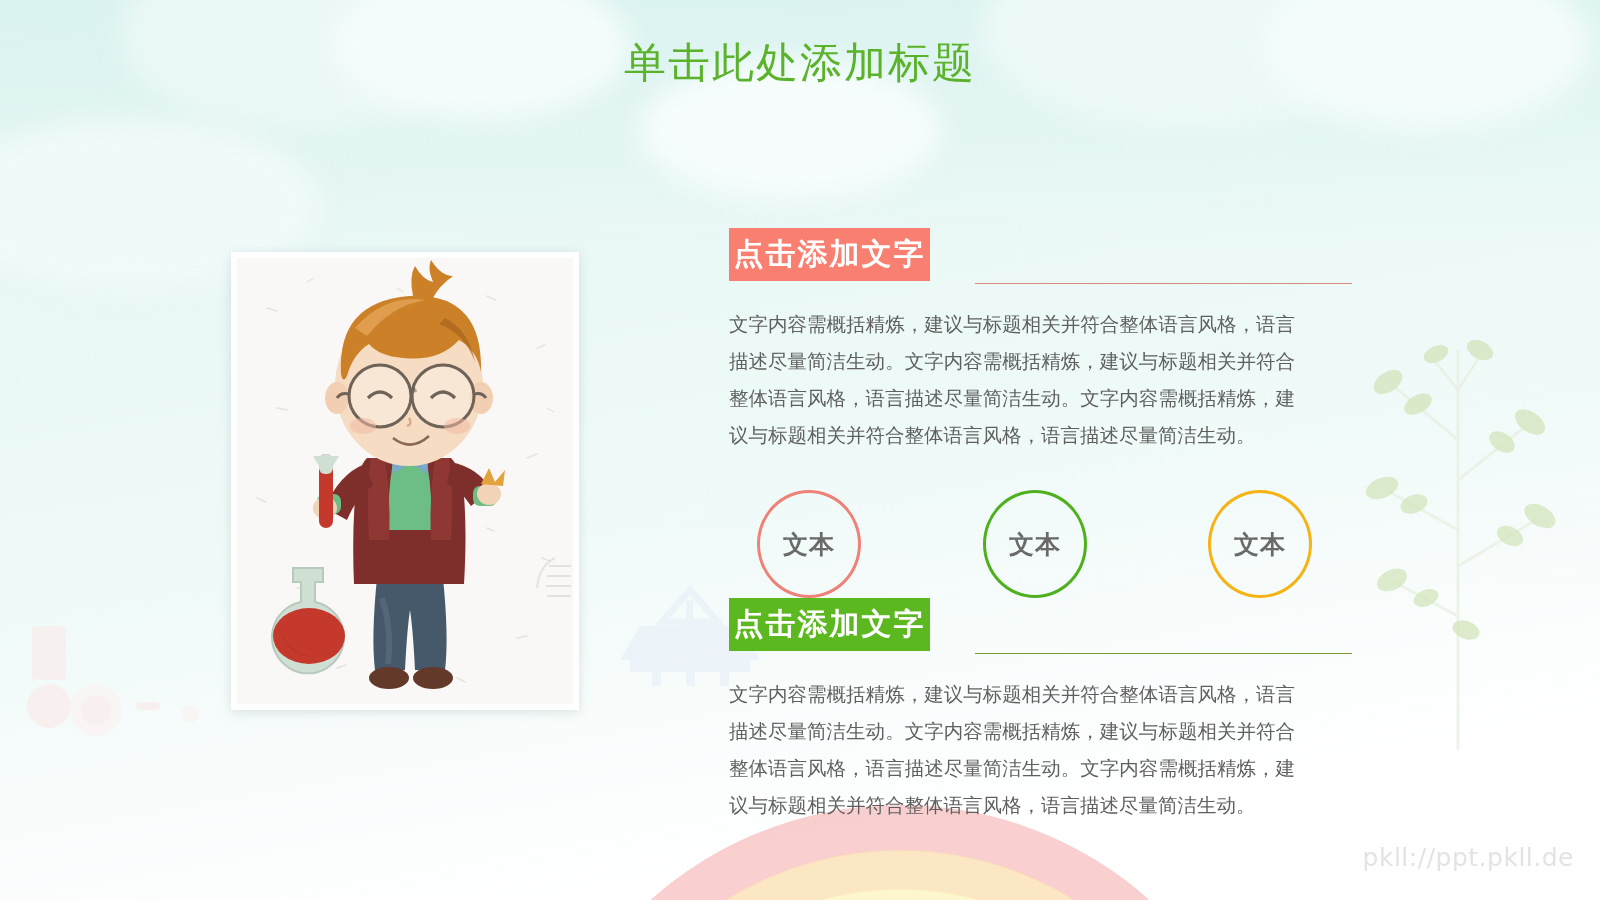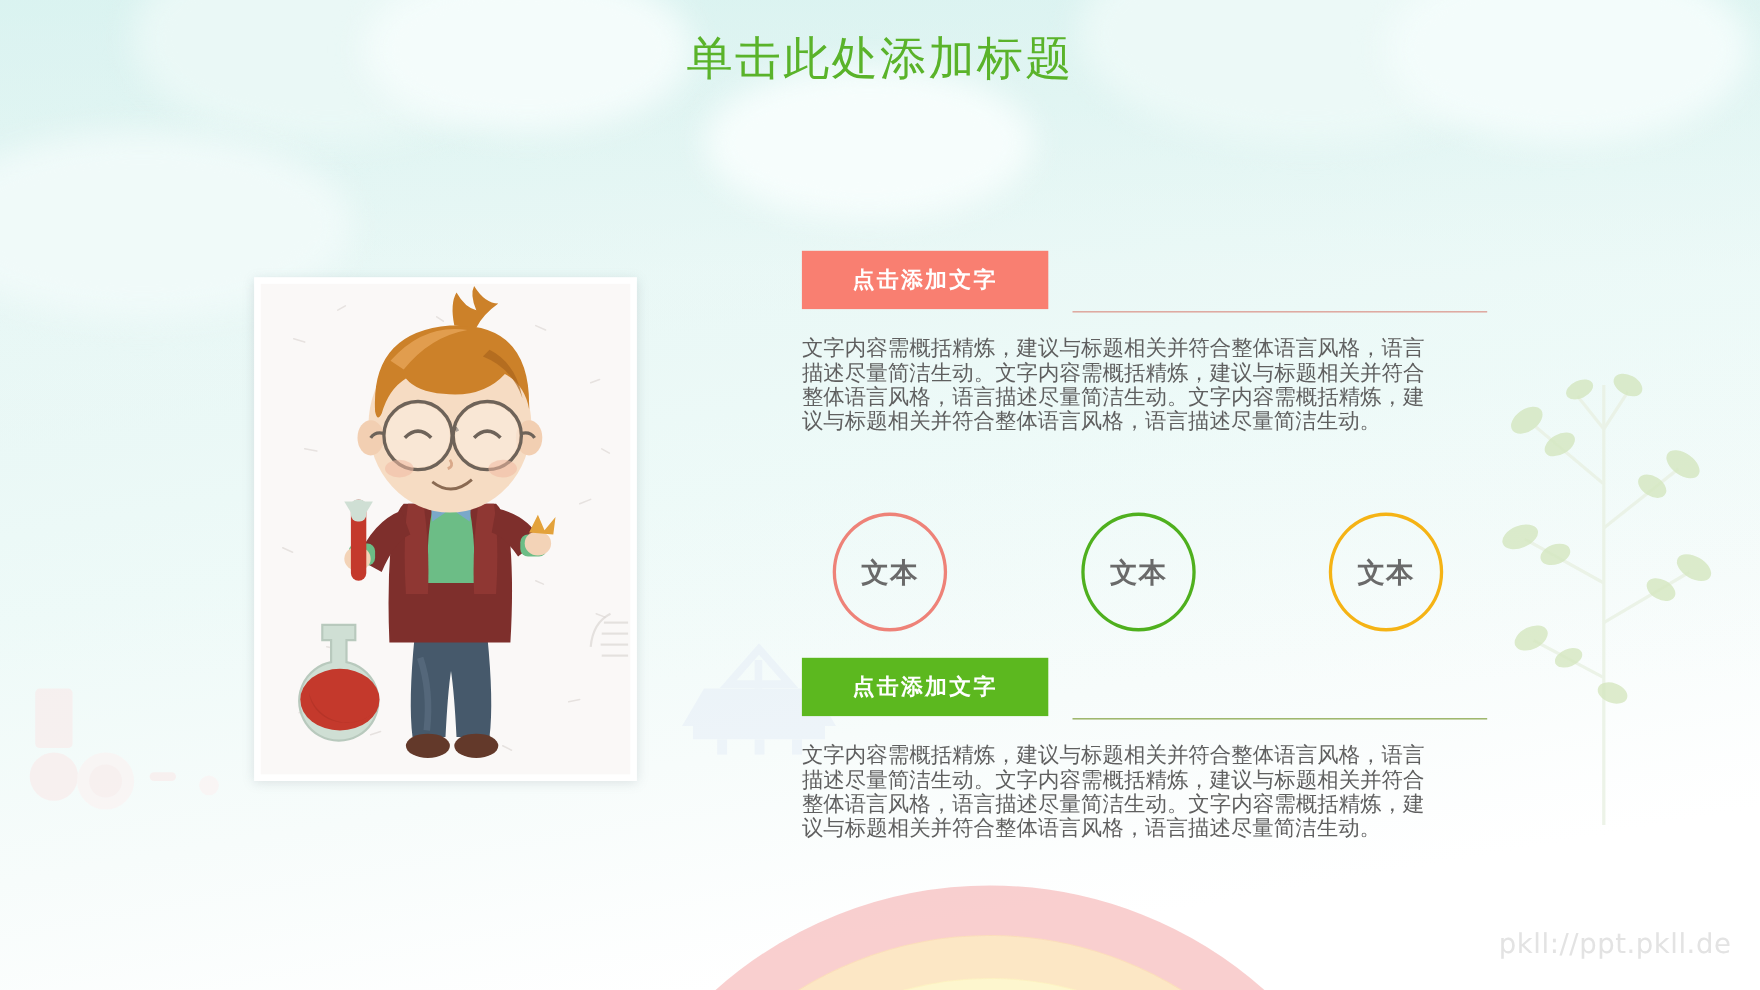--- a/index.html
+++ b/index.html
@@ -83,21 +83,21 @@
     height: 190px;
     pointer-events: none;
     opacity: 0.5;
   }
 
   
   .slide-title {
     position: absolute;
     left: 0;
     right: 0;
-    top: 28px;
+    top: 38px;
     text-align: center;
     font-size: 42px;
     line-height: 1.2;
     color: #5ab32a;
     letter-spacing: 2px;
     font-weight: 400;
   }
 
   
   .illus-card {
@@ -128,57 +128,57 @@
 
   .section-head {
     position: relative;
     height: 56px;
     margin-bottom: 0;
   }
   .head-chip {
     position: absolute;
     left: 0;
     top: 0;
-    width: 224px;
+    width: 201px;
     height: 53px;
     display: flex;
     align-items: center;
     justify-content: center;
     color: #ffffff;
-    font-size: 20px;
+    font-size: 30px;
     font-weight: bold;
     letter-spacing: 2px;
   }
   .head-chip.coral { background: #f97f71; }
   .head-chip.green { background: #5cb81f; }
   .head-rule {
     position: absolute;
     left: 246px;
     bottom: 0;
     width: 377px;
     height: 1px;
   }
   .head-rule.coral { background: #d9897e; }
   .head-rule.green { background: #7a9a33; }
 
   .body-text {
     margin-top: 22px;
     width: 566px;
     font-size: 19.5px;
-    line-height: 22px;
+    line-height: 37px;
     color: #5f5f5f;
     text-align: justify;
     font-family: "DejaVu Sans", "Liberation Sans", sans-serif;
   }
 
   
   .circles-row {
     position: absolute;
     left: 729px;
-    top: 466px;
+    top: 490px;
     width: 625px;
     height: 110px;
   }
   .circle {
     position: absolute;
     top: 0;
     width: 104px;
     height: 108px;
     border-radius: 50%;
     border-style: solid;

